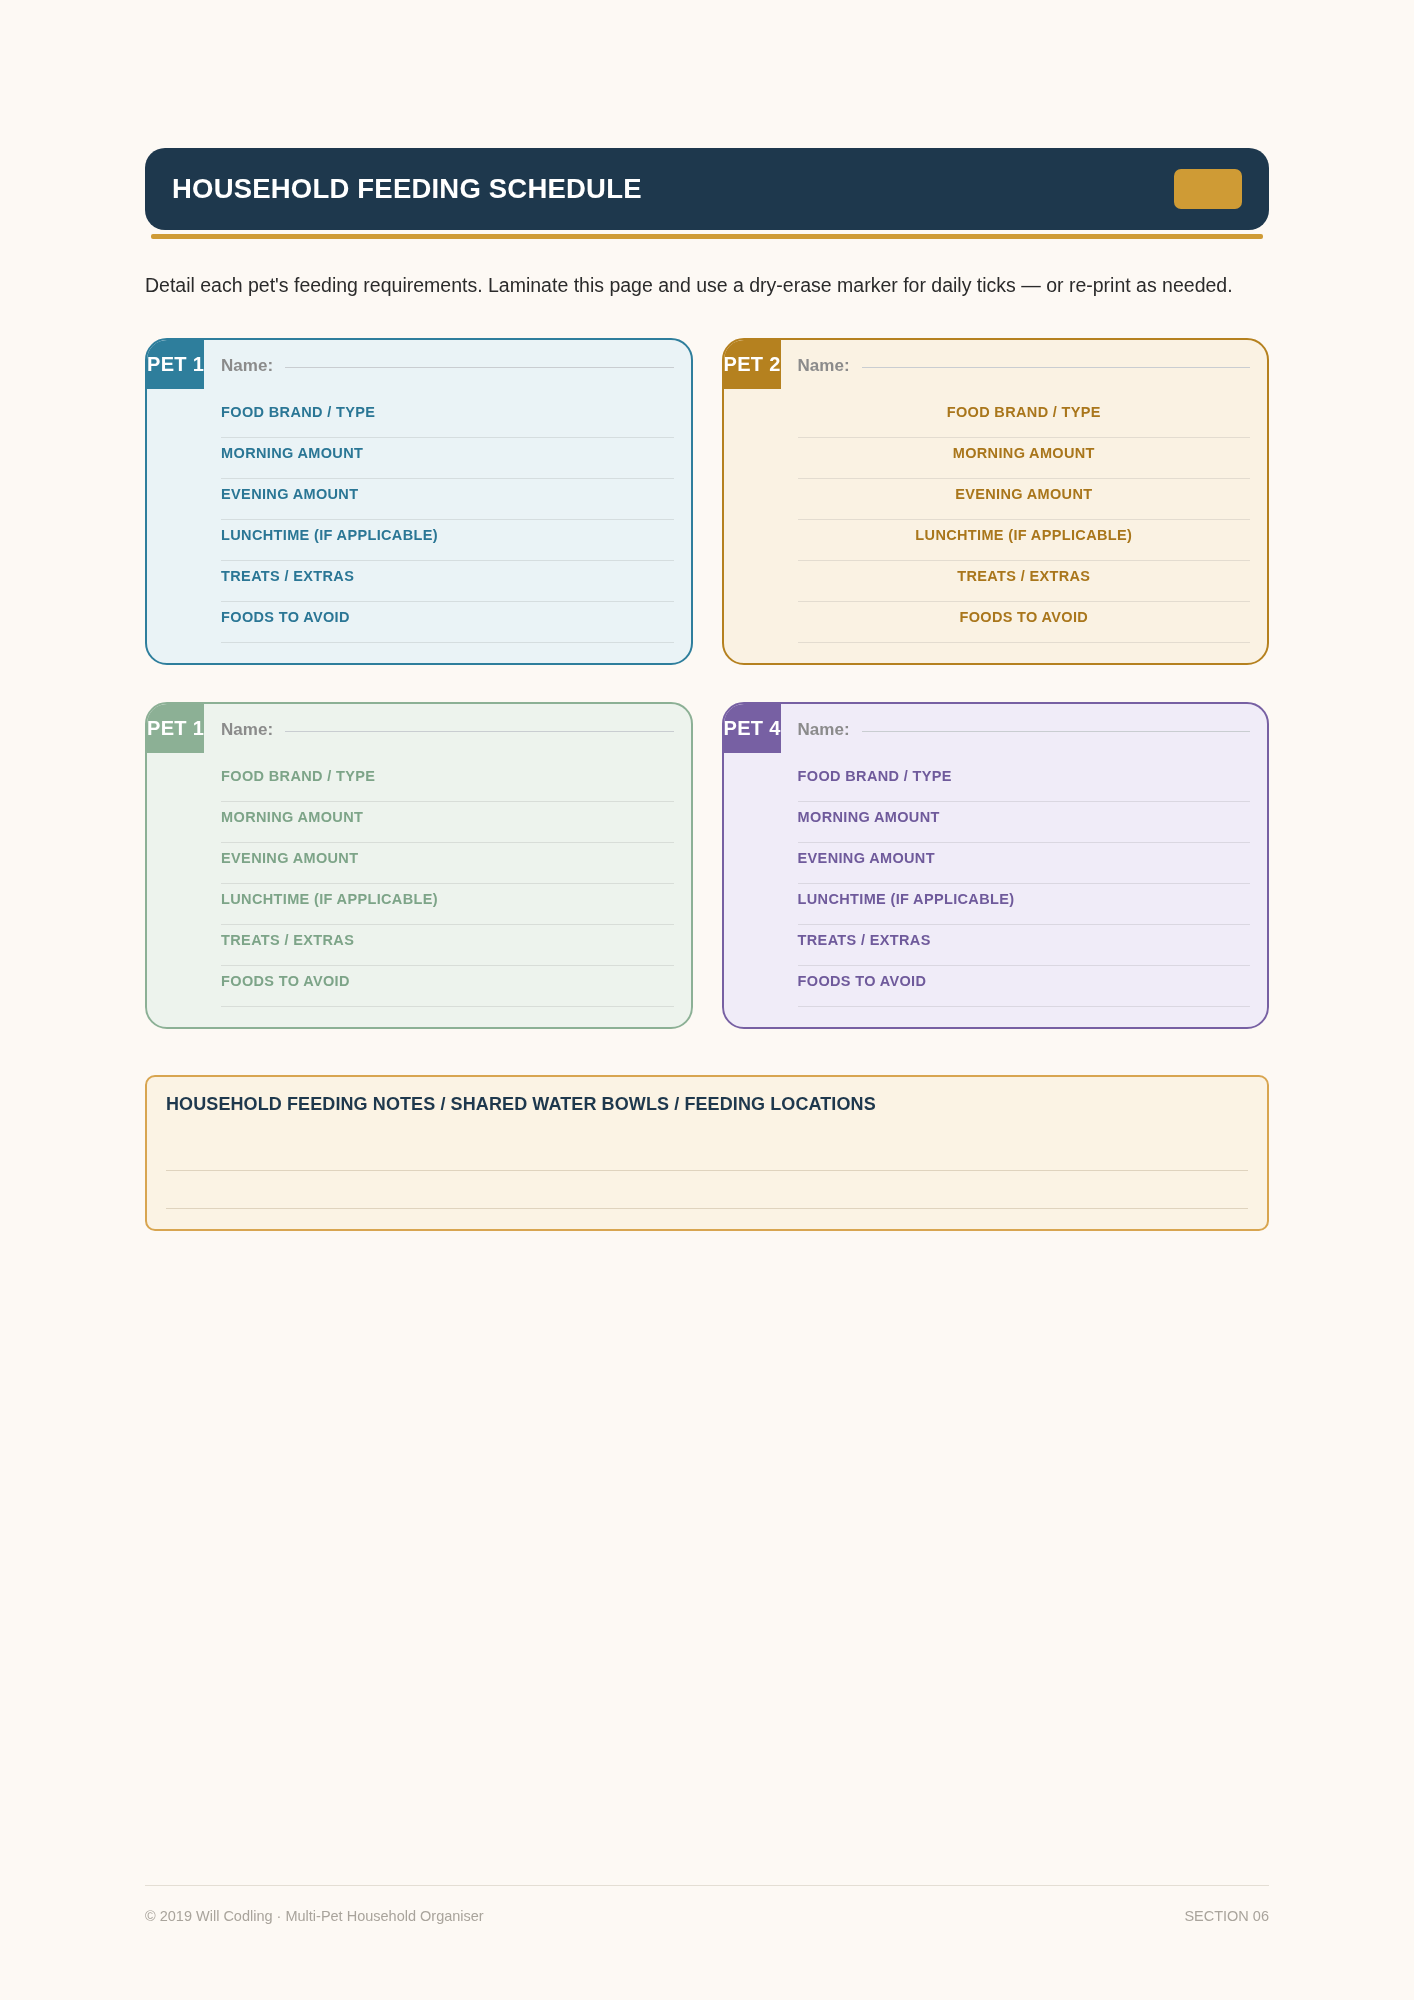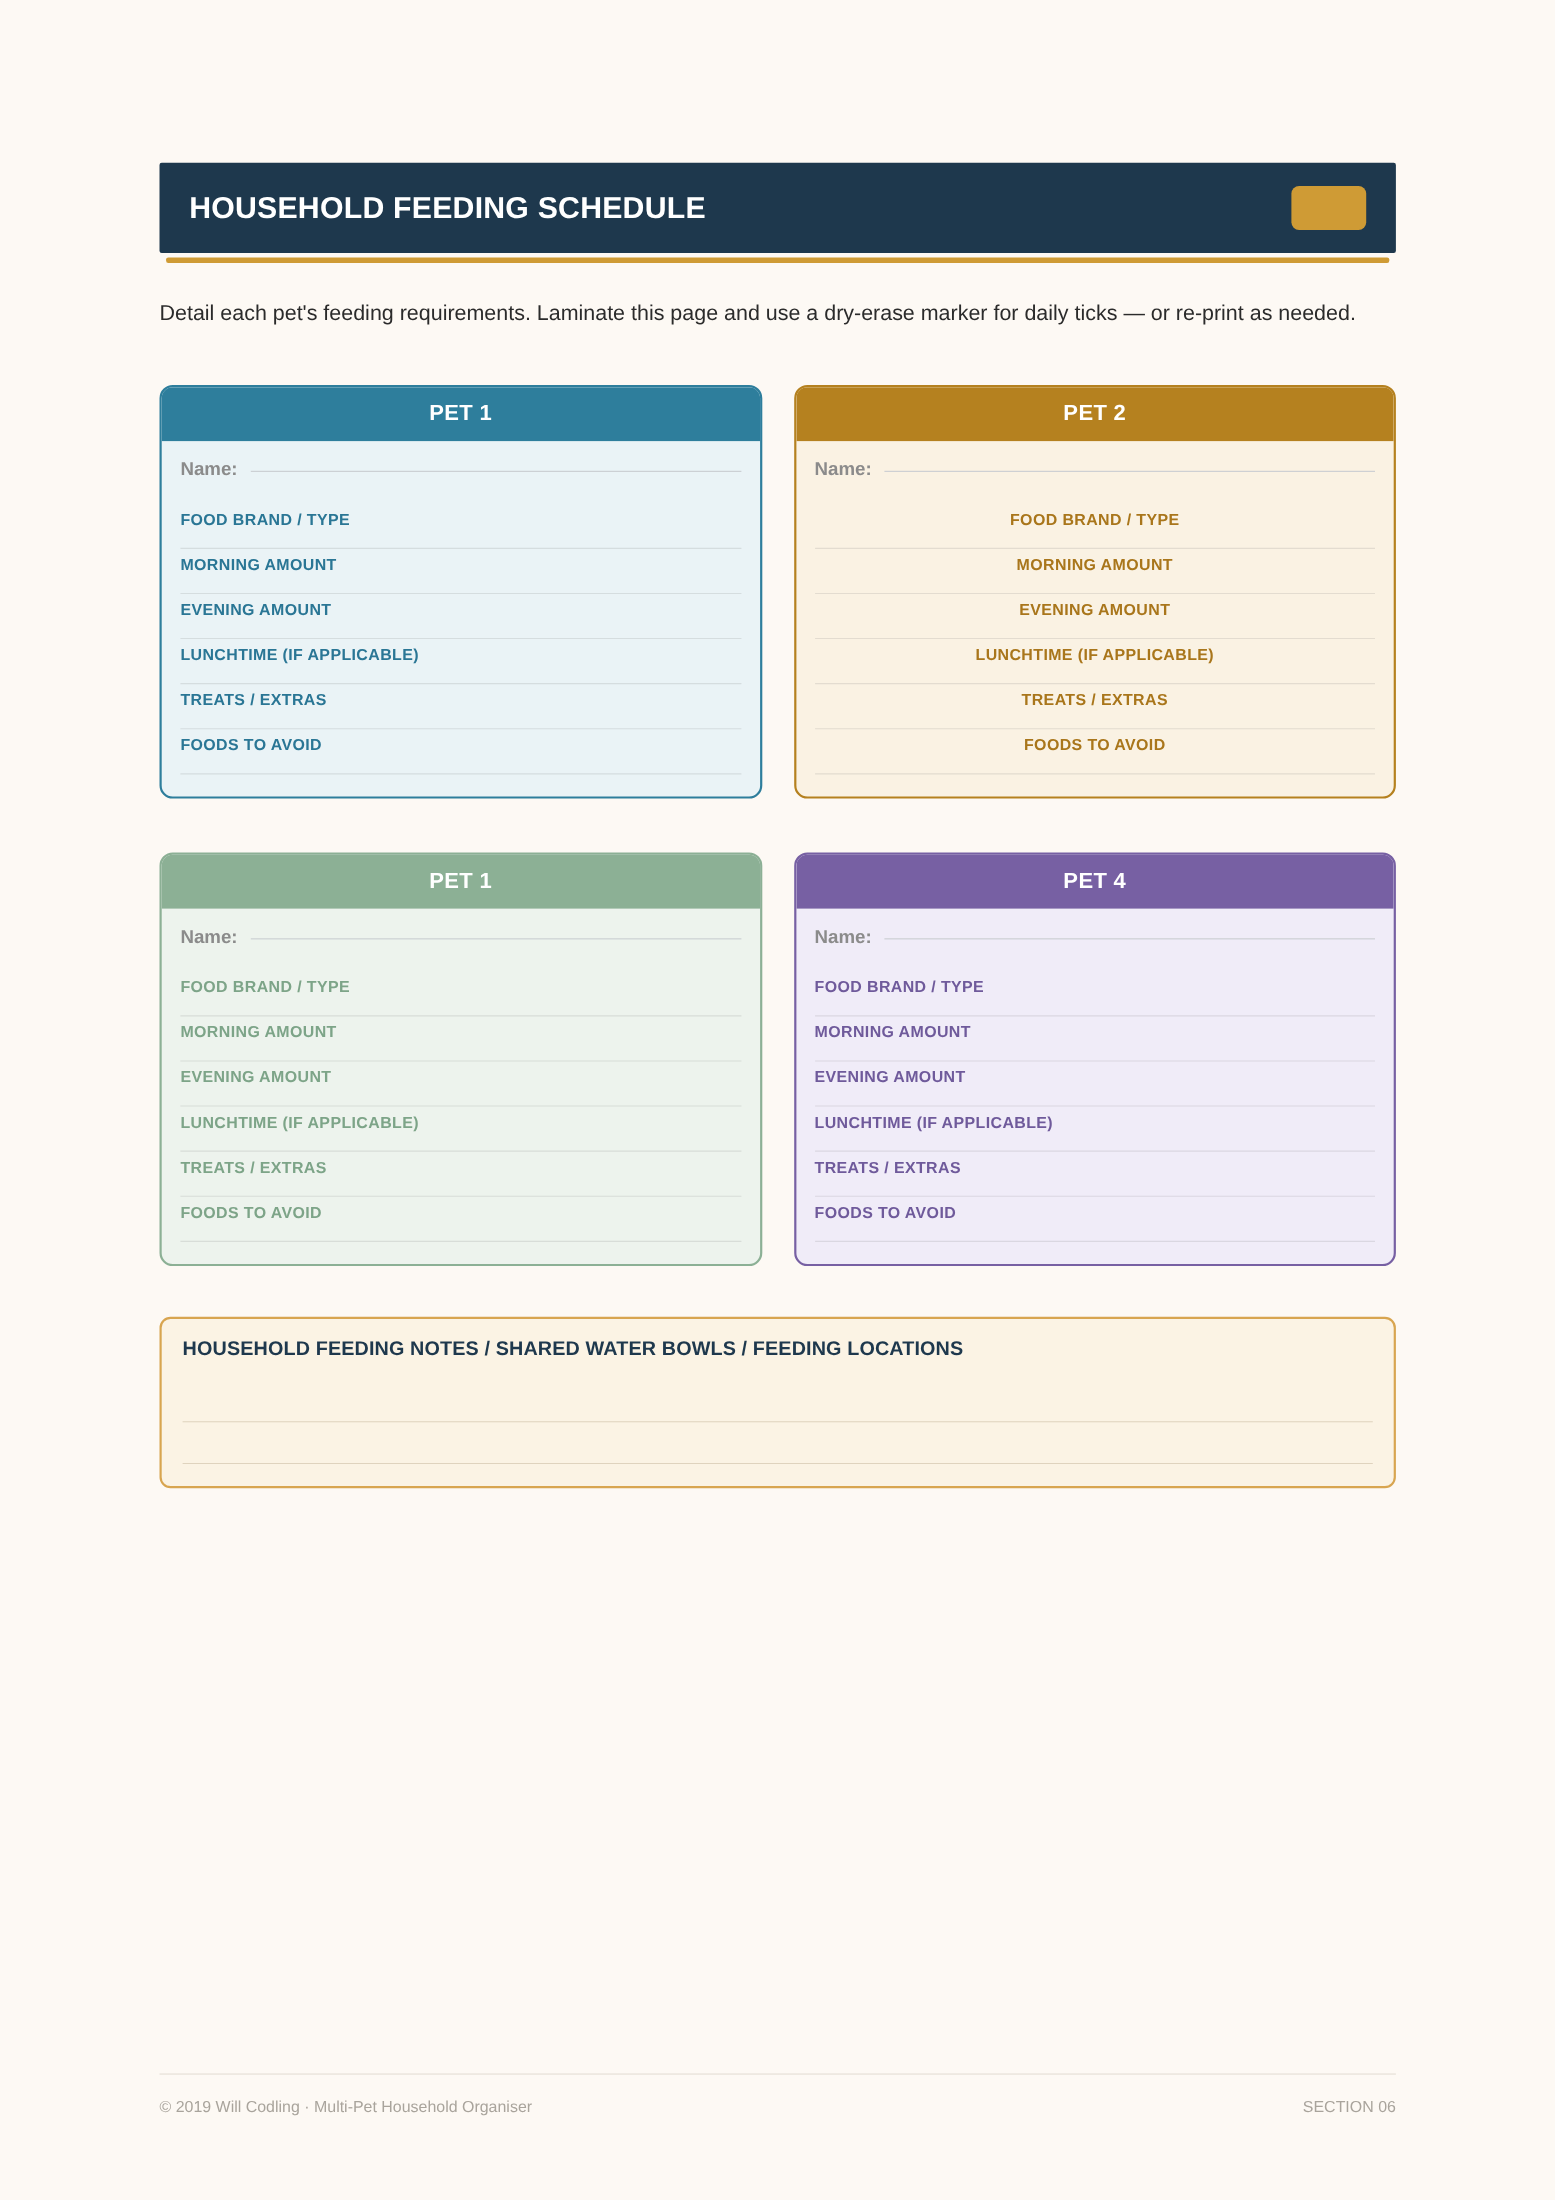--- a/index.html
+++ b/index.html
@@ -17,21 +17,21 @@
     width: 1414px;
     height: 2000px;
     padding: 0 145px;
   }
 
   
   .banner-wrap { padding-top: 148px; }
 
   .banner {
     background: #1e384d;
-    border-radius: 2px;
+    border-radius: 20px;
     height: 82px;
     display: flex;
     align-items: center;
     justify-content: space-between;
     padding: 0 27px 0 27px;
   }
 
   .banner-title {
     color: #ffffff;
     font-size: 27.5px;
@@ -65,26 +65,25 @@
   
   .grid {
     margin-top: 36px;
     display: grid;
     grid-template-columns: 1fr 1fr;
     column-gap: 29px;
     row-gap: 37px;
   }
 
   .pet-card {
-    border-radius: 12px;
+    border-radius: 22px;
     border: 2px solid;
     overflow: hidden;
     display: flex;
-    flex-direction: column;
-    margin-top: 12px;
+    flex-direction: row;
   }
 
   .pet-head {
     height: 49px;
     display: flex;
     align-items: center;
     justify-content: center;
     color: #ffffff;
     font-size: 20px;
     font-weight: bold;

